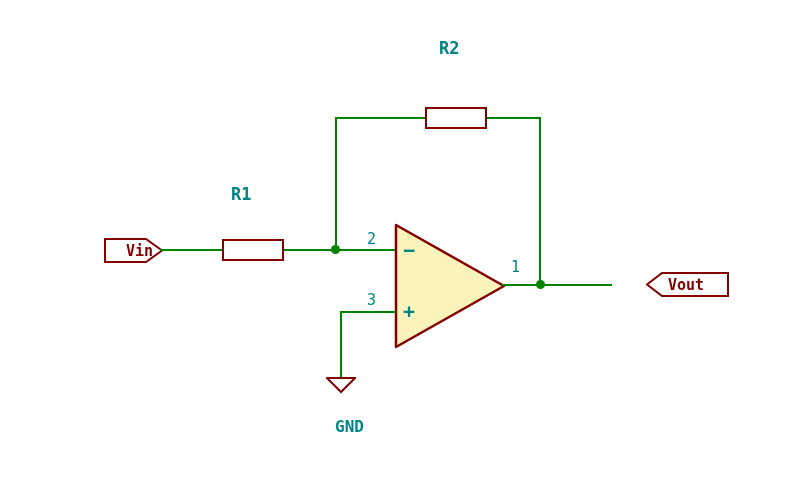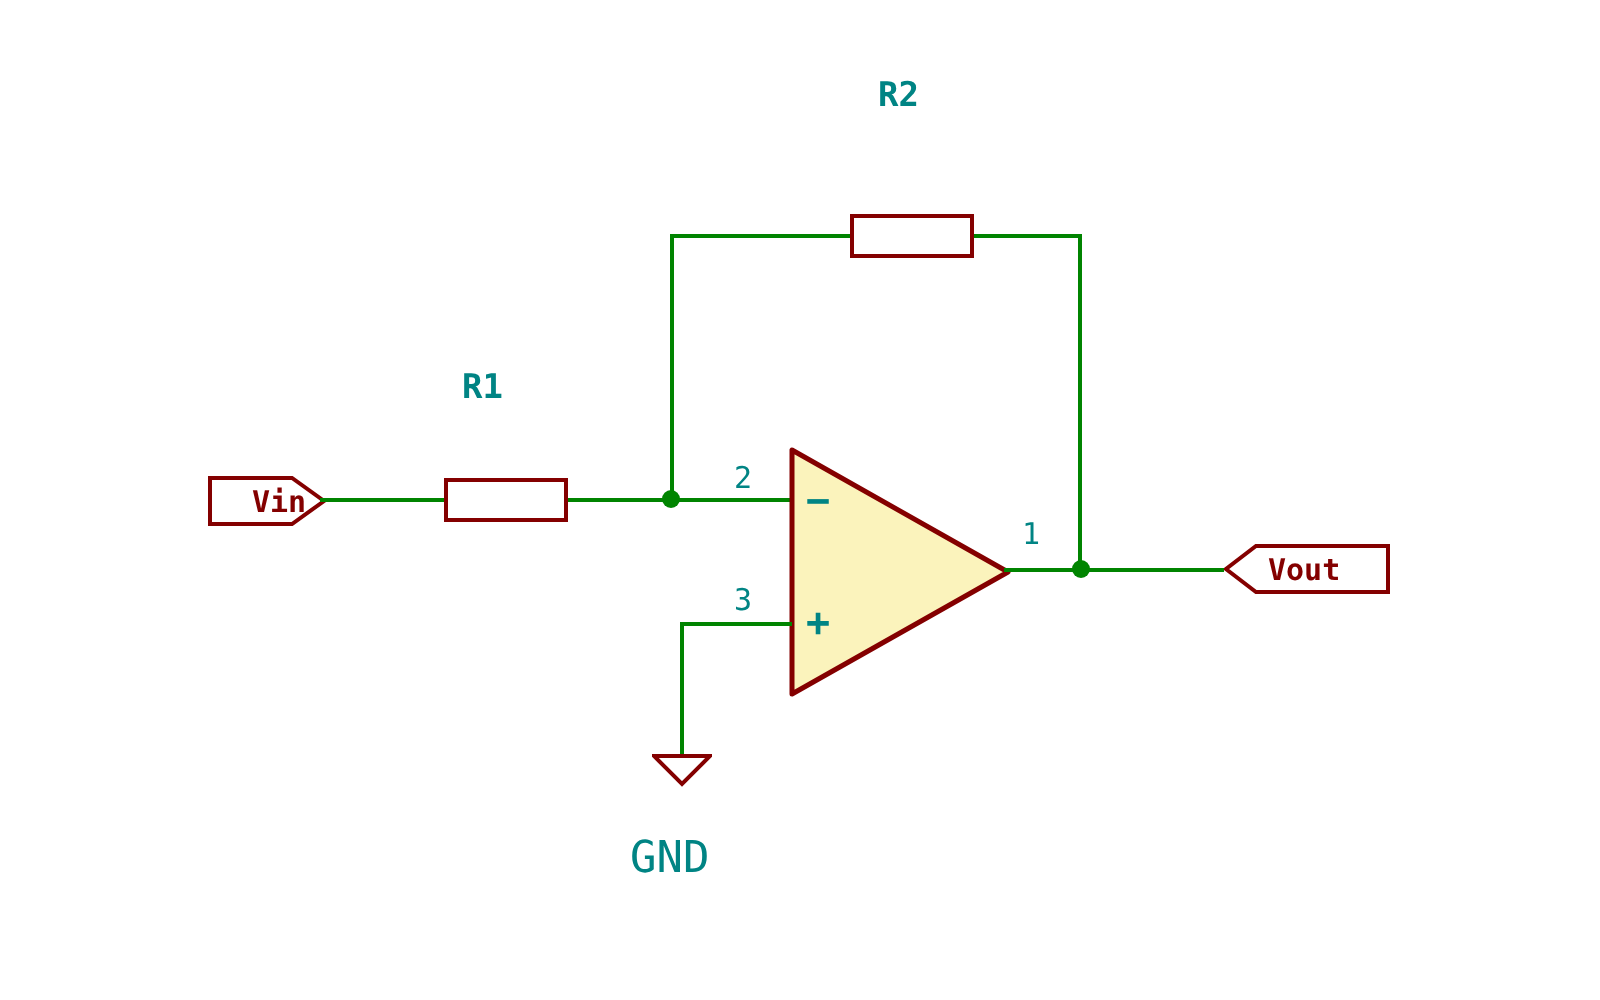--- a/index.html
+++ b/index.html
@@ -27,21 +27,21 @@
   .wire.v{width:2px;}
   .junction{position:absolute;width:9px;height:9px;border-radius:50%;background:var(--wire);}
   .resistor{position:absolute;width:62px;height:22px;border:2.5px solid var(--component);background:#fff;}
   .ref-label{position:absolute;color:var(--label);font-size:17px;font-weight:bold;}
   .pin-number{position:absolute;color:var(--label);font-size:15px;}
   .pin-sign{position:absolute;color:var(--label);font-size:20px;font-weight:bold;line-height:1;}
   .flag{position:absolute;}
   .flag svg{position:absolute;left:0;top:0;}
   .flag .flag-text{position:absolute;top:4px;color:var(--component);font-size:15px;font-weight:bold;white-space:nowrap;}
   .symbol{position:absolute;}
-  .gnd-label{position:absolute;color:var(--label);font-size:22px;font-weight:normal;}
+  .gnd-label{position:absolute;color:var(--label);font-size:16px;font-weight:bold;margin-left:20px;}
   svg polygon.outlined{fill:#fff;stroke:var(--component);stroke-width:2;}
   svg polygon.opamp-body{fill:var(--opamp-fill);stroke:var(--component);stroke-width:2.5;stroke-linejoin:round;}
 </style>
 </head>
 <body>
 
 <div class="canvas">
 
 
   <div class="flag" style="left:104px;top:238px;width:60px;height:25px;">
@@ -83,20 +83,20 @@
   <div class="wire v" style="left:340px;top:311px;height:66px;"></div>
 
   <svg class="symbol" style="left:326px;top:377px;" width="30" height="17">
     <polygon class="outlined" points="1,1 29,1 15,15"></polygon>
   </svg>
   <div class="gnd-label" style="left:315px;top:417px;">GND</div>
 
   <div class="wire h" style="left:502px;top:284px;width:110px;"></div>
   <div class="junction" style="left:536px;top:280px;"></div>
 
-  <div class="flag" style="left:612px;top:272px;width:84px;height:25px;">
+  <div class="flag" style="left:646px;top:272px;width:84px;height:25px;">
     <svg width="84" height="25">
       <polygon class="outlined" points="16,1 82,1 82,24 16,24 1,12.5"></polygon>
     </svg>
     <span class="flag-text" style="left:22px;">Vout</span>
   </div>
 
 </div>
 
 </body></html>

